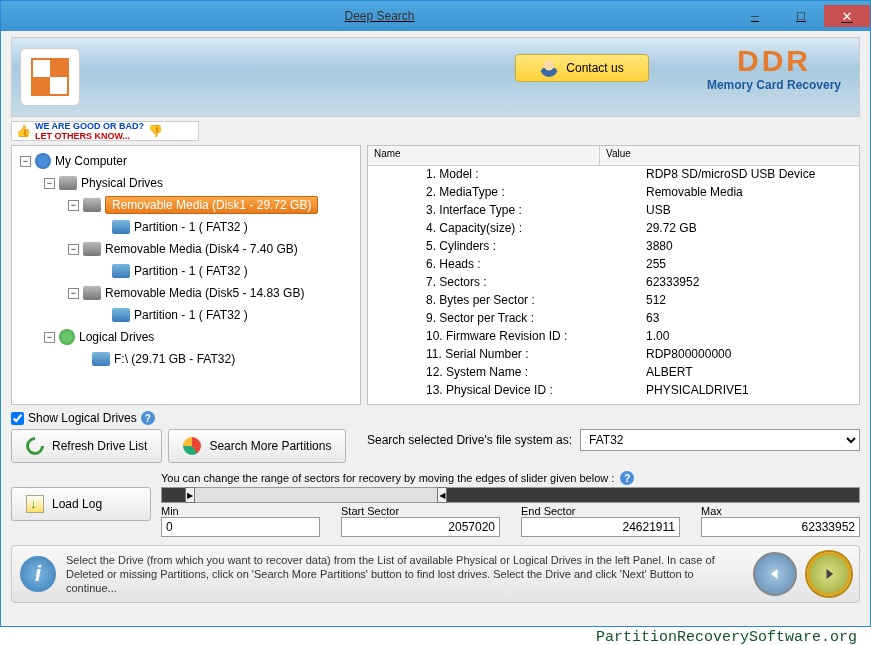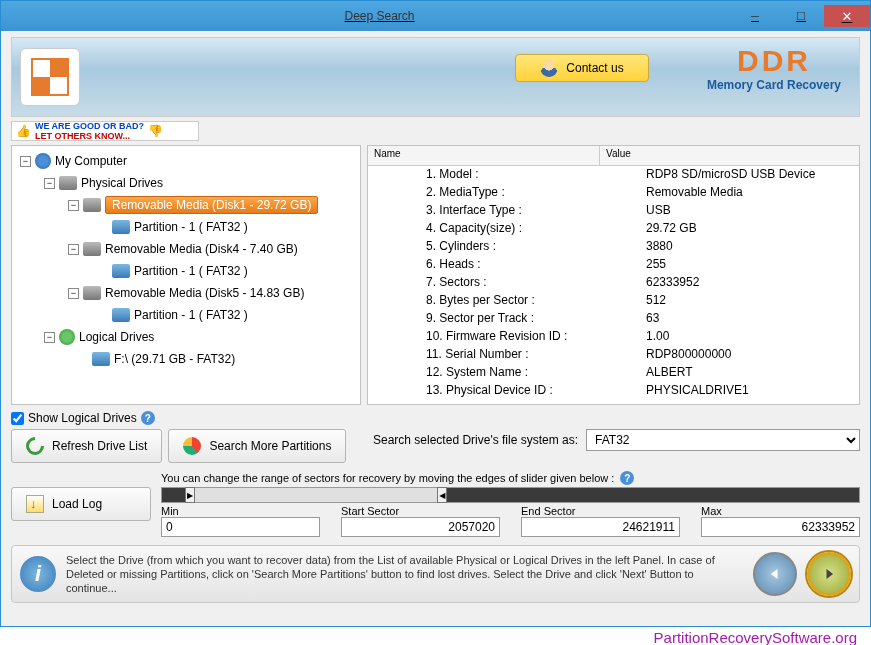--- a/index.html
+++ b/index.html
@@ -37,21 +37,21 @@
 .selected-node { background: linear-gradient(#f8a94a, #e87b1a); border: 1px solid #c86510; color: #fff; padding: 1px 6px; border-radius: 2px; }
 .indent { display: inline-block; }
 .i1 { width: 20px; } .i2 { width: 44px; } .i3 { width: 68px; } .i4 { width: 88px; }
 .detail-panel { flex: 1; height: 260px; overflow: hidden; font-size: 12px; position: relative; }
 .detail-header { display: flex; background: #f5f5f5; border-bottom: 1px solid #ccc; height: 20px; font-size: 10px; }
 .dh-name { width: 232px; padding: 2px 6px; border-right: 1px solid #ccc; }
 .dh-value { flex: 1; padding: 2px 6px; }
 .detail-row { display: flex; height: 18px; padding-left: 40px; }
 .dr-name { width: 232px; padding: 1px 18px; }
 .dr-value { flex: 1; padding: 1px 6px; }
-.mid-controls { display: flex; gap: 12px; margin: 6px 10px 0; align-items: flex-start; }
+.mid-controls { display: flex; gap: 6px; margin: 6px 10px 0; align-items: flex-start; }
 .left-controls { width: 350px; }
 .chk-row { display: flex; align-items: center; gap: 4px; font-size: 12px; margin-bottom: 4px; }
 .btn-row { display: flex; gap: 6px; margin-bottom: 6px; }
 .tool-btn { height: 30px; background: linear-gradient(#fdfdfd,#e9e9e9); border: 1px solid #b5b5b5; border-radius: 3px; display: flex; align-items: center; padding: 16px 14px; gap: 8px; font-size: 12px; cursor: pointer; }
 .icon16 { width: 18px; height: 18px; flex-shrink: 0; }
 .refresh-icon { border: 3px solid #3a9a3a; border-radius: 50%; border-top-color: transparent; transform: rotate(45deg); }
 .pie-icon { background: conic-gradient(#e43 0 40%, #2a7 40% 75%, #fb3 75%); border-radius: 50%; }
 .loadlog-icon { background: linear-gradient(#fff,#fd6); border: 1px solid #aa8; position: relative; }
 .loadlog-icon::after { content: "↓"; position: absolute; color: #3a9a3a; font-weight: bold; left: 3px; top: 0; font-size: 13px; }
 .help-icon { width: 14px; height: 14px; border-radius: 50%; background: #4a90d9; color: #fff; display: inline-flex; align-items: center; justify-content: center; font-size: 10px; font-weight: bold; cursor: pointer; }
@@ -68,21 +68,21 @@
 .sector-col { flex: 1; }
 .sector-lbl { font-size: 11px; }
 .sector-input { width: 100%; height: 20px; border: 1px solid #999; padding: 0 4px; text-align: right; font-size: 12px; }
 .footer { margin: 8px 10px 6px; display: flex; align-items: center; gap: 10px; background: linear-gradient(#f8f8f8,#e4e4e4); border: 1px solid #c8c8c8; border-radius: 4px; padding: 6px 8px; }
 .info-icon { width: 36px; height: 36px; border-radius: 50%; background: radial-gradient(circle, #7ab8e0, #3a7ab8); color: #fff; display: flex; align-items: center; justify-content: center; font-size: 22px; font-weight: bold; font-style: italic; flex-shrink: 0; }
 .footer-text { flex: 1; font-size: 11px; line-height: 1.3; color: #333; }
 .nav-btn { width: 44px; height: 44px; border-radius: 50%; border: 2px solid #888; display: flex; align-items: center; justify-content: center; cursor: pointer; flex-shrink: 0; }
 .nav-back { background: radial-gradient(circle, #a8c8e0, #5a88b0); }
 .nav-next { background: radial-gradient(circle, #d8e088, #9aaa3a); border: 3px solid #daa520; box-shadow: 0 0 0 2px #b8860b; }
 .nav-btn svg { width: 20px; height: 20px; }
-.watermark { width: 871px; text-align: right; font-size: 15px; color: #a21caf; padding: 2px 14px 0 0; font-family: Liberation Sans, sans-serif; }
+.watermark { width: 871px; text-align: right; font-size: 15px; color: #14532d; padding: 2px 14px 0 0; font-family: Liberation Mono, monospace; }
 </style>
 </head>
 <body>
 
 <div class="window">
 
   <div class="titlebar">
     <div class="titlebar-left"></div>
     <div class="title-text">Deep Search</div>
     <div class="win-btns">

